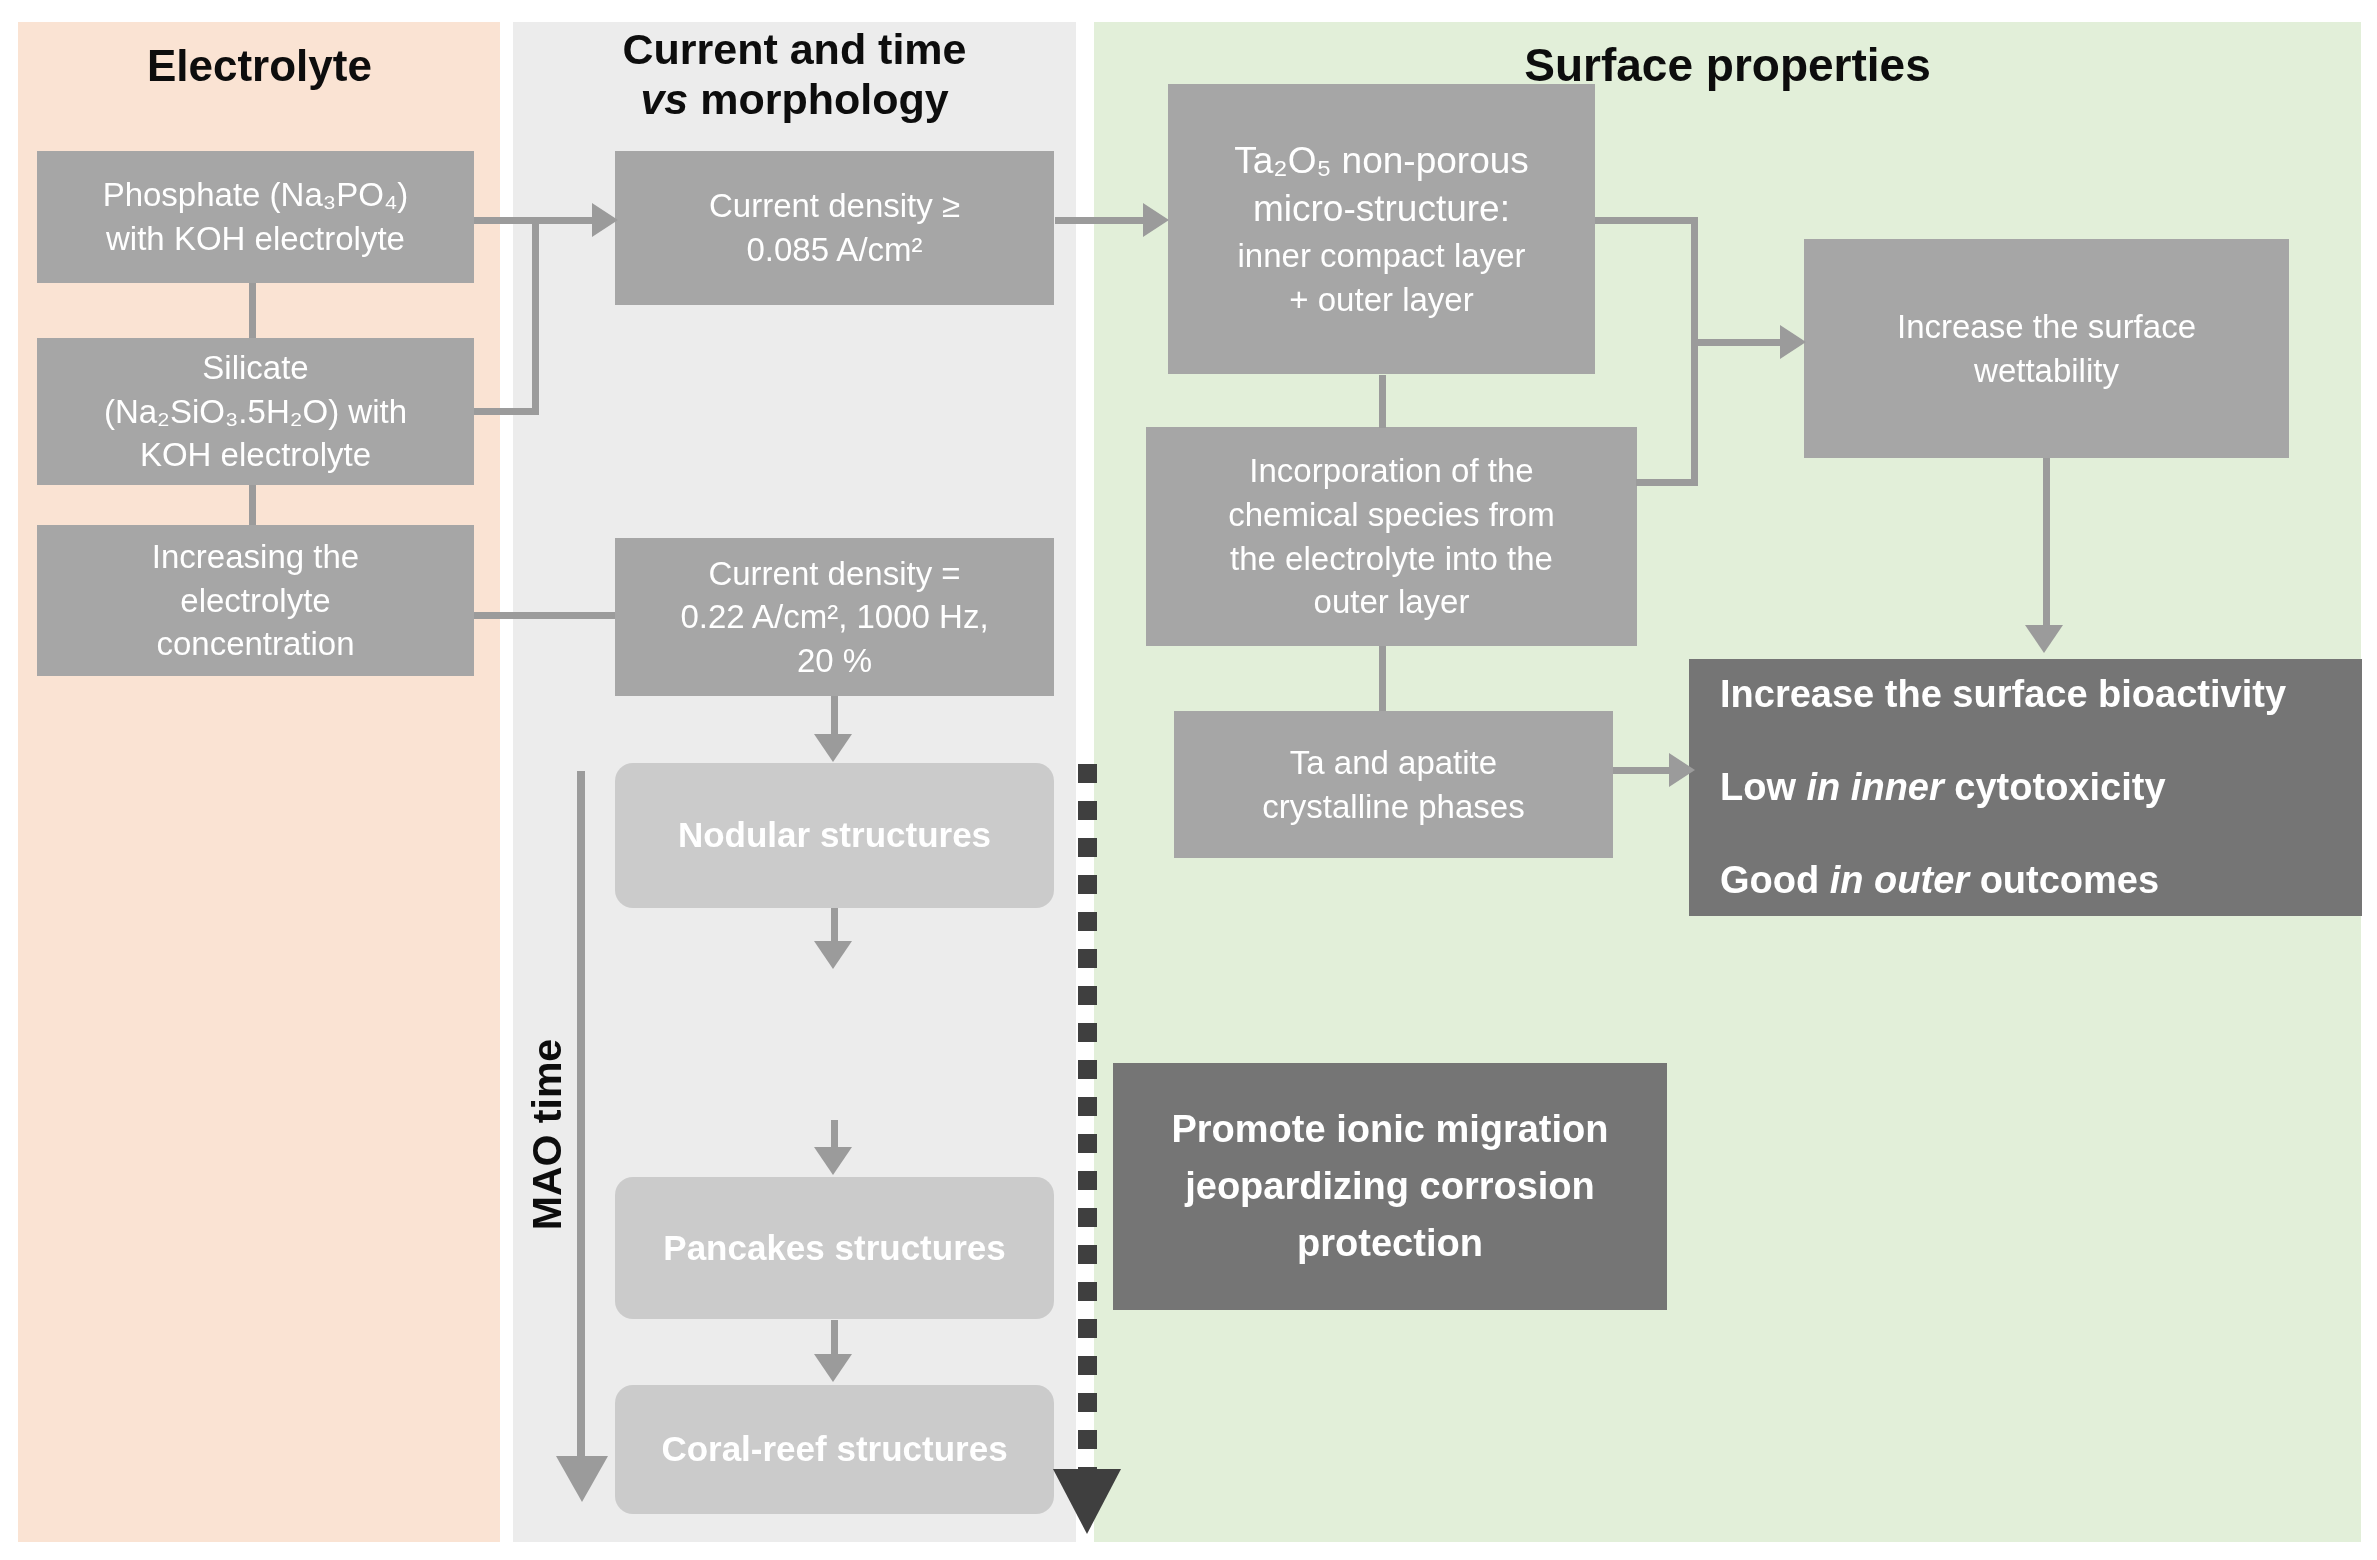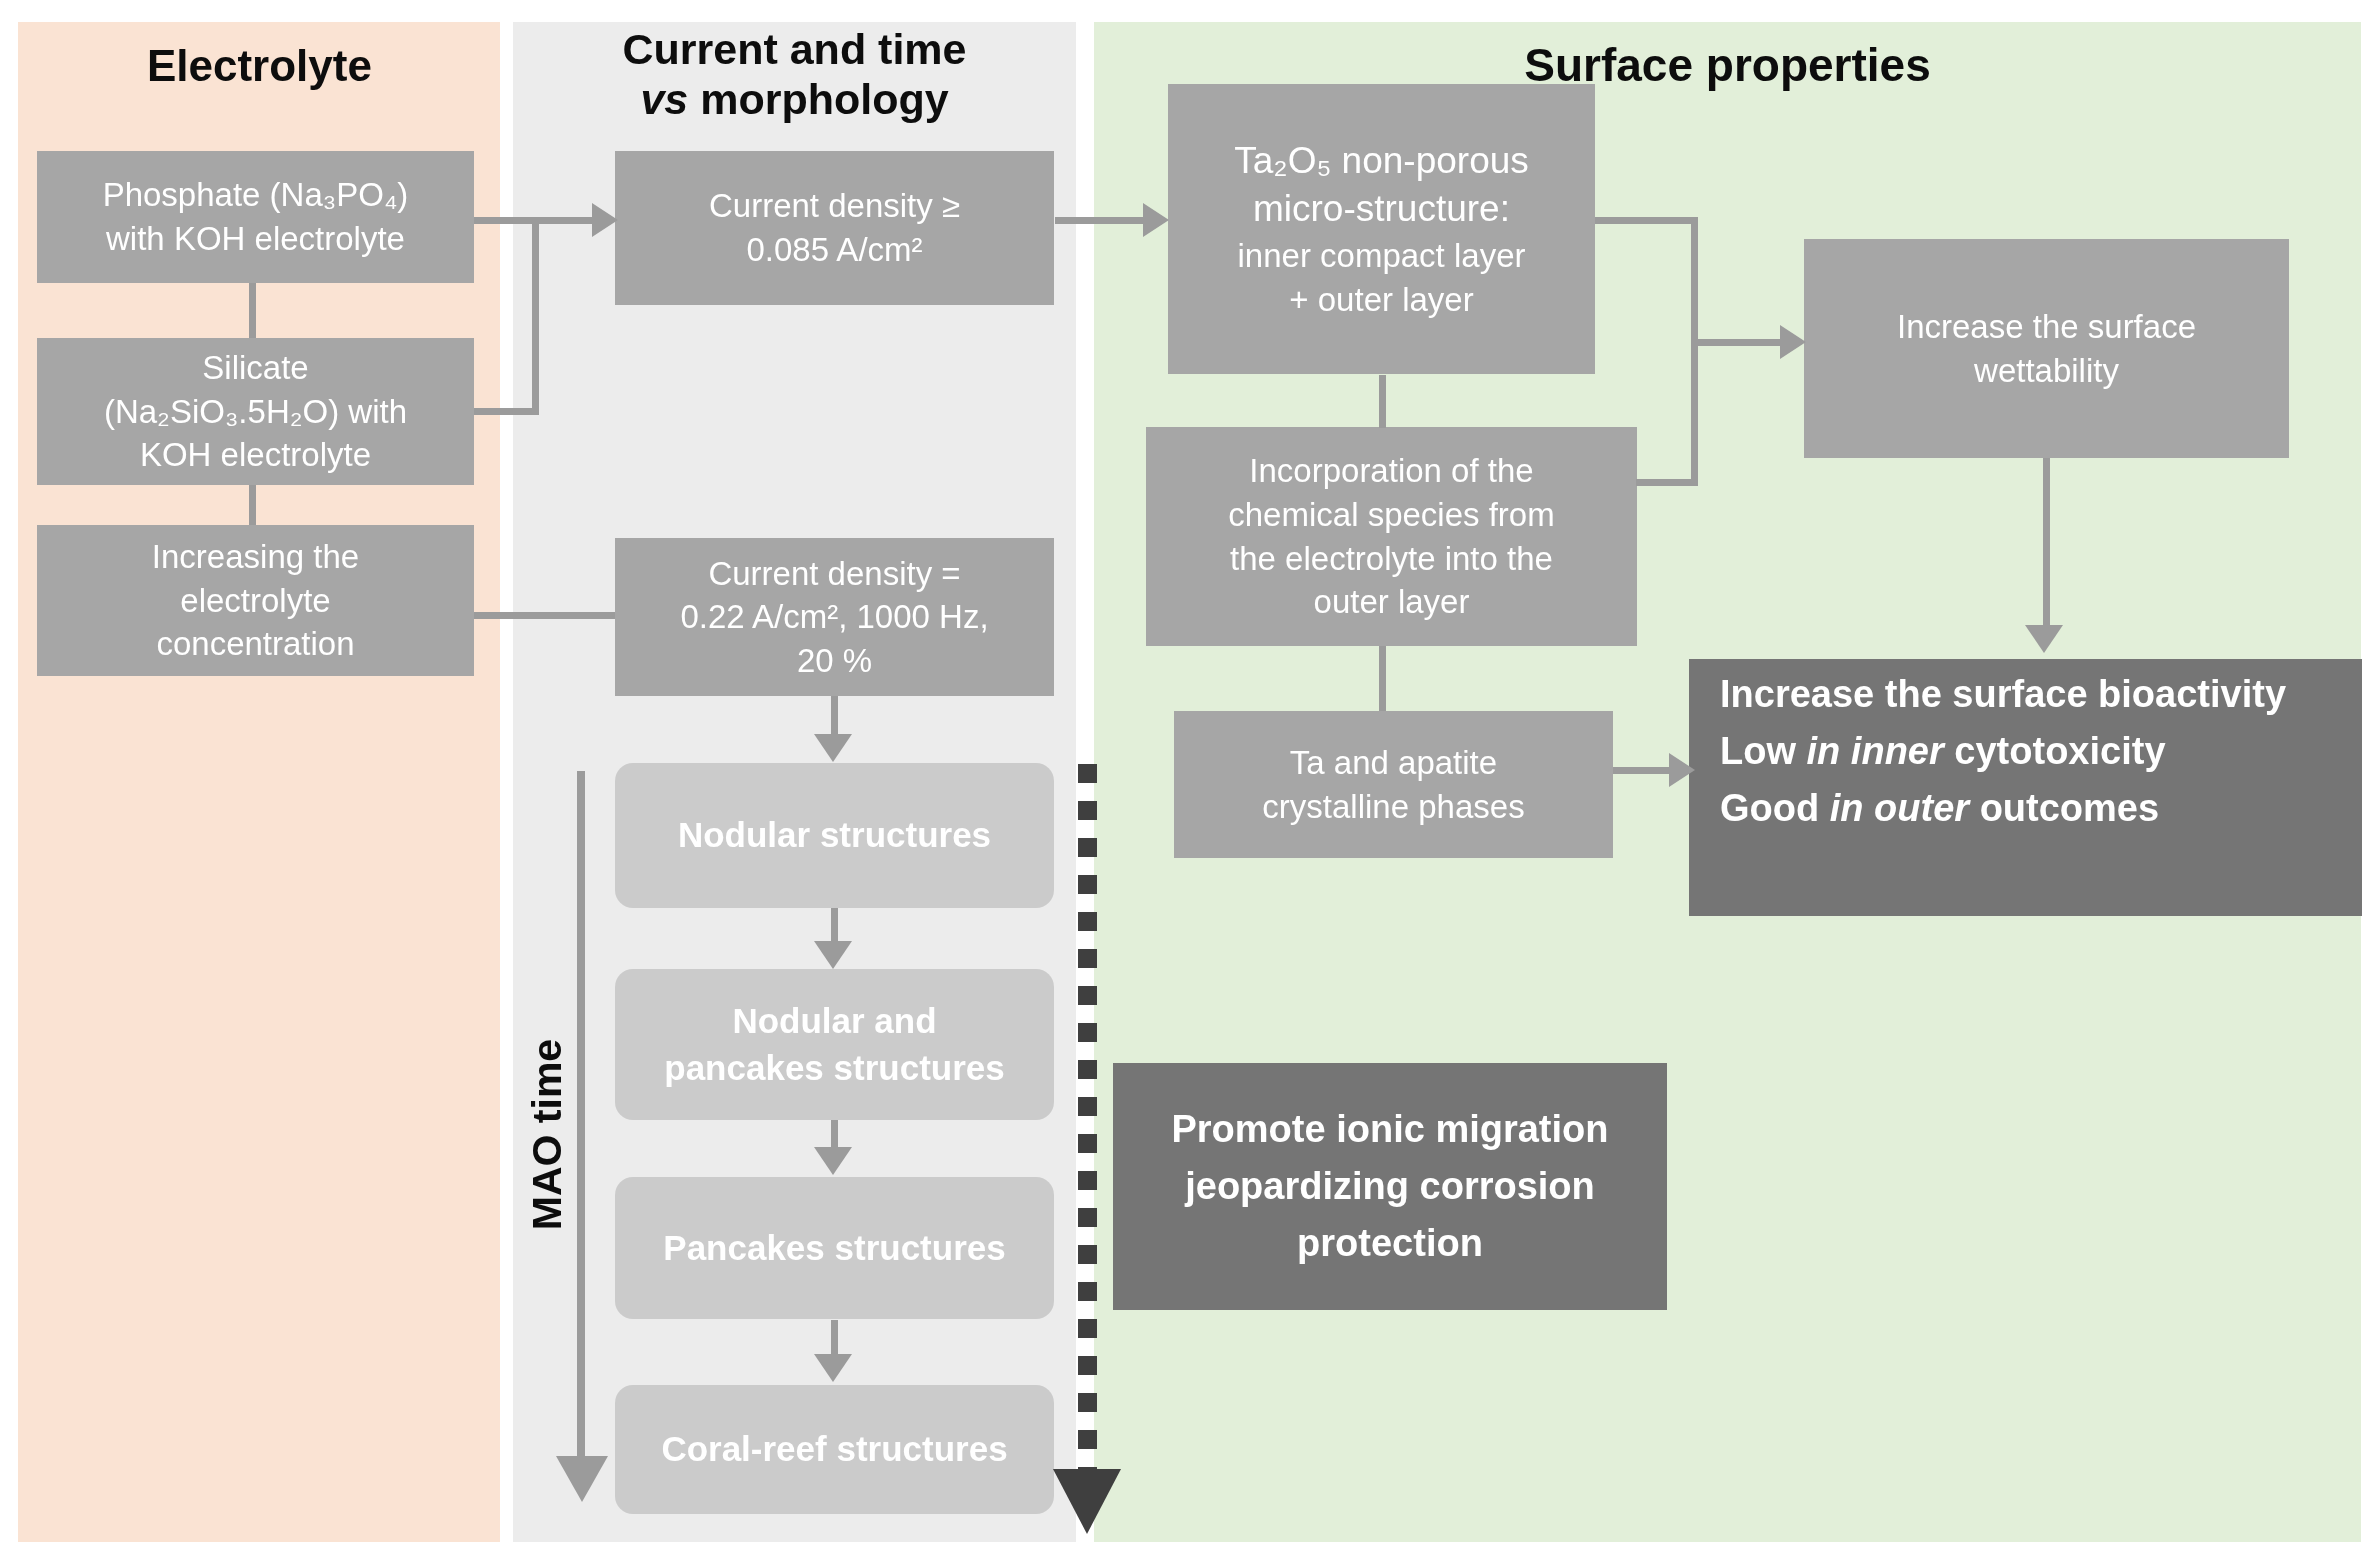--- a/index.html
+++ b/index.html
@@ -70,22 +70,20 @@
   <div class="box" style="left:37px;top:525px;width:437px;height:151px;">Increasing the
 electrolyte
 concentration</div>
 
   <div class="box" style="left:615px;top:151px;width:439px;height:154px;">Current density ≥
 0.085 A/cm²</div>
   <div class="box" style="left:615px;top:538px;width:439px;height:158px;">Current density =
 0.22 A/cm², 1000 Hz,
 20 %</div>
   <div class="box light" style="left:615px;top:763px;width:439px;height:145px;">Nodular structures</div>
-  <div class="box light" style="left:615px;top:969px;width:439px;height:151px;">Nodular and
-pancakes structures</div>
   <div class="box light" style="left:615px;top:1177px;width:439px;height:142px;">Pancakes structures</div>
   <div class="box light" style="left:615px;top:1385px;width:439px;height:129px;">Coral-reef structures</div>
 
   <div class="mao-label-wrap">
     <span class="mao-label">MAO time</span>
   </div>
   <div class="line" style="left:577px;top:771px;width:8px;height:687px;"></div>
   <div class="mao-arrow-down" style="left:556px;top:1456px;"></div>
 
   <div class="box multi" style="left:1168px;top:84px;width:427px;height:290px;">
@@ -95,21 +93,21 @@
 + outer layer</span>
   </div>
   <div class="box" style="left:1146px;top:427px;width:491px;height:219px;">Incorporation of the
 chemical species from
 the electrolyte into the
 outer layer</div>
   <div class="box" style="left:1174px;top:711px;width:439px;height:147px;">Ta and apatite
 crystalline phases</div>
   <div class="box" style="left:1804px;top:239px;width:485px;height:219px;">Increase the surface
 wettability</div>
-  <div class="box dark multi left-align" style="left:1689px;top:659px;width:673px;height:257px;align-items:flex-start;">
+  <div class="box dark multi left-align" style="left:1689px;top:659px;width:673px;height:257px;align-items:flex-start;justify-content:center;gap:36px;">
     <div>Increase the surface bioactivity</div>
     <div><span>Low </span><span class="it">in inner</span><span> cytotoxicity</span></div>
     <div><span>Good </span><span class="it">in outer</span><span> outcomes</span></div>
   </div>
   <div class="box dark" style="left:1113px;top:1051px;width:554px;height:247px;margin-top:12px;">Promote ionic migration
 jeopardizing corrosion
 protection</div>
 
   <div class="line" style="left:249px;top:283px;width:6.6px;height:55px;"></div>
   <div class="line" style="left:249px;top:485px;width:6.6px;height:40px;"></div>

